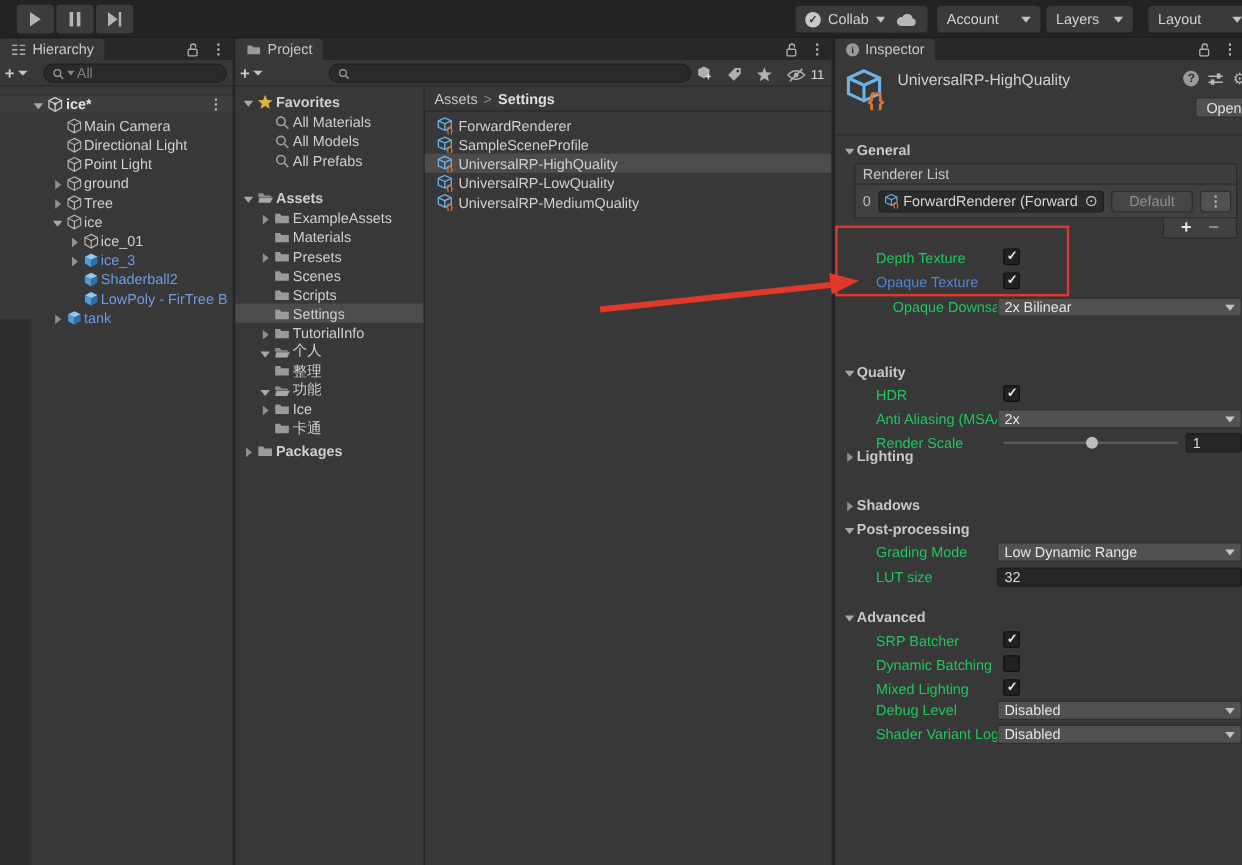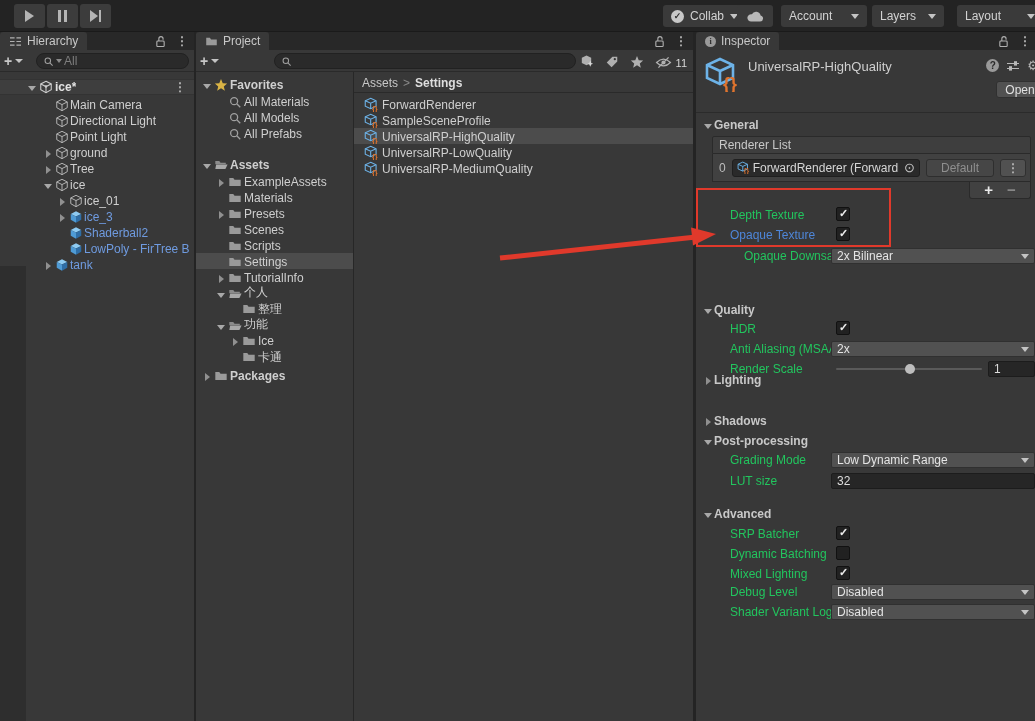--- a/index.html
+++ b/index.html
@@ -60,21 +60,21 @@
   .trow .lbl { margin-left:1px; color:#cfcfcf; }
   .trow.prefab .lbl { color:#6f9be0; }
   .d1 { padding-left:42px; }
   .d2 { padding-left:56px; }
   .hier-gutter { position:absolute; left:0; top:234px; bottom:0; width:26px; background:#2e2e2e; }
   
   #project { left:196px; width:497px; }
   .ptrow { position:absolute; left:0; width:157px; height:16px; display:flex; align-items:center; }
   .ptrow .lbl { margin-left:2px; color:#cfcfcf; }
   .ptrow.selected { background:#4c4c4c; }
-  .p0 { padding-left:5px; } .p1 { padding-left:19px;align-items:flex-end; } .p2 { padding-left:33px; }
+  .p0 { padding-left:5px; } .p1 { padding-left:19px;align-items:flex-end; } .p2 { padding-left:19px; }
   .pr-divider { position:absolute; left:157px; top:40px; bottom:0; width:1px; background:#272727; }
   .breadcrumb { position:absolute; left:158px; right:0; top:42px; height:19px; background:#383838;
      border-bottom:1px solid #2a2a2a; display:flex; align-items:center; padding-left:8px; gap:5px; }
   .breadcrumb .sep { color:#8a8a8a; }
   .breadcrumb .cur { font-weight:bold; color:#dedede; }
   .frow { position:absolute; left:158px; right:0; height:16px; display:flex; align-items:flex-end; padding-left:10px; gap:3px; }
   .frow .lbl { color:#cfcfcf; }
   .frow.selected { background:#4c4c4c; }
   .ptool-icons { position:absolute; top:3px; right:6px; display:flex; align-items:flex-end; gap:11px; height:16px; }
   .hidden-count { color:#d8d8d8; font-size:11px; margin-left:2px; }

